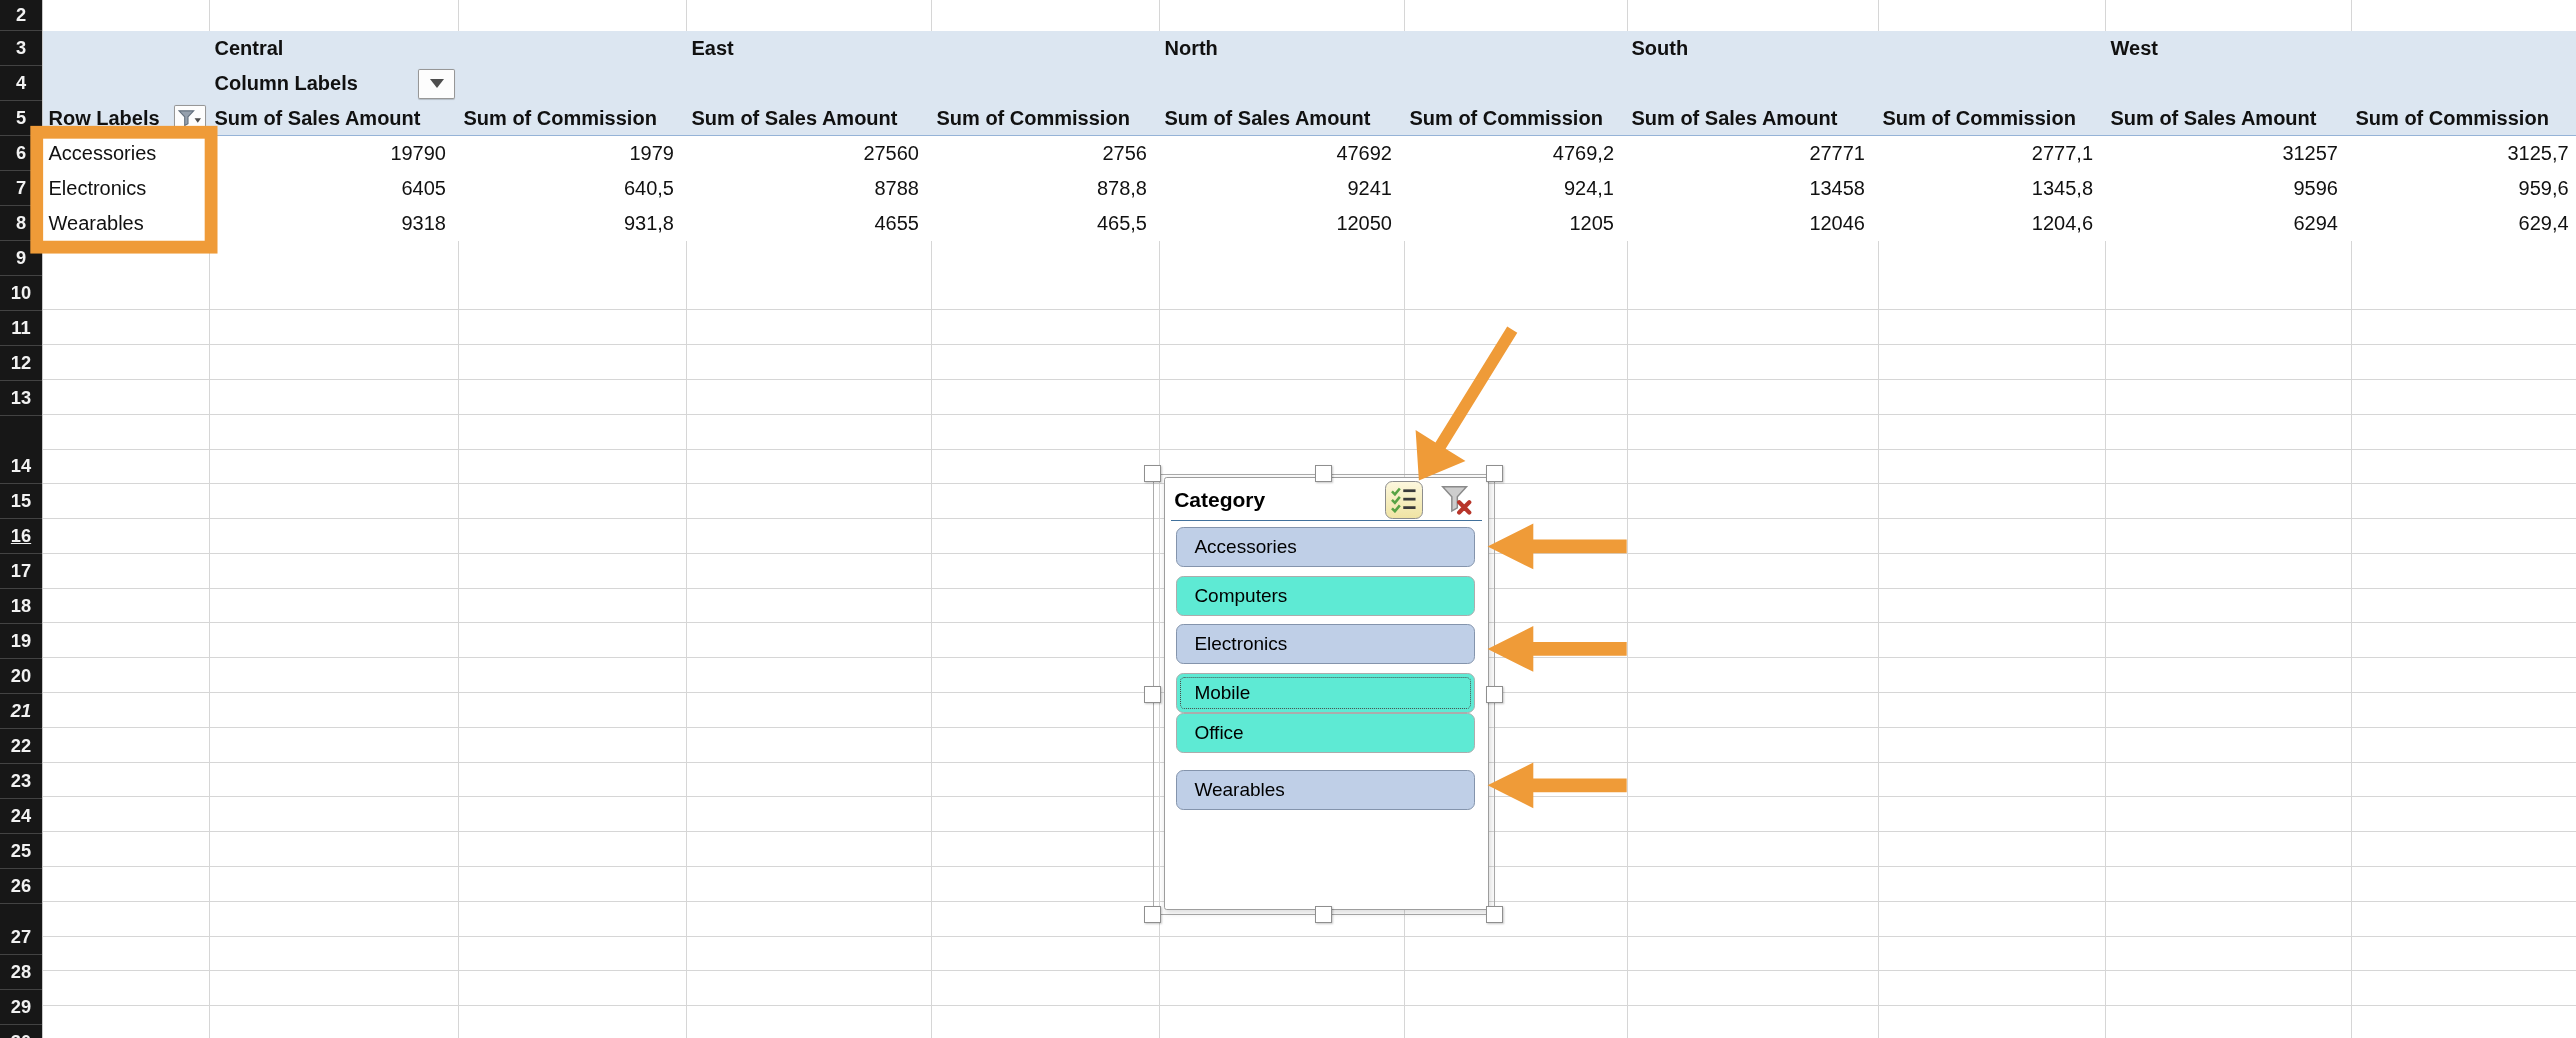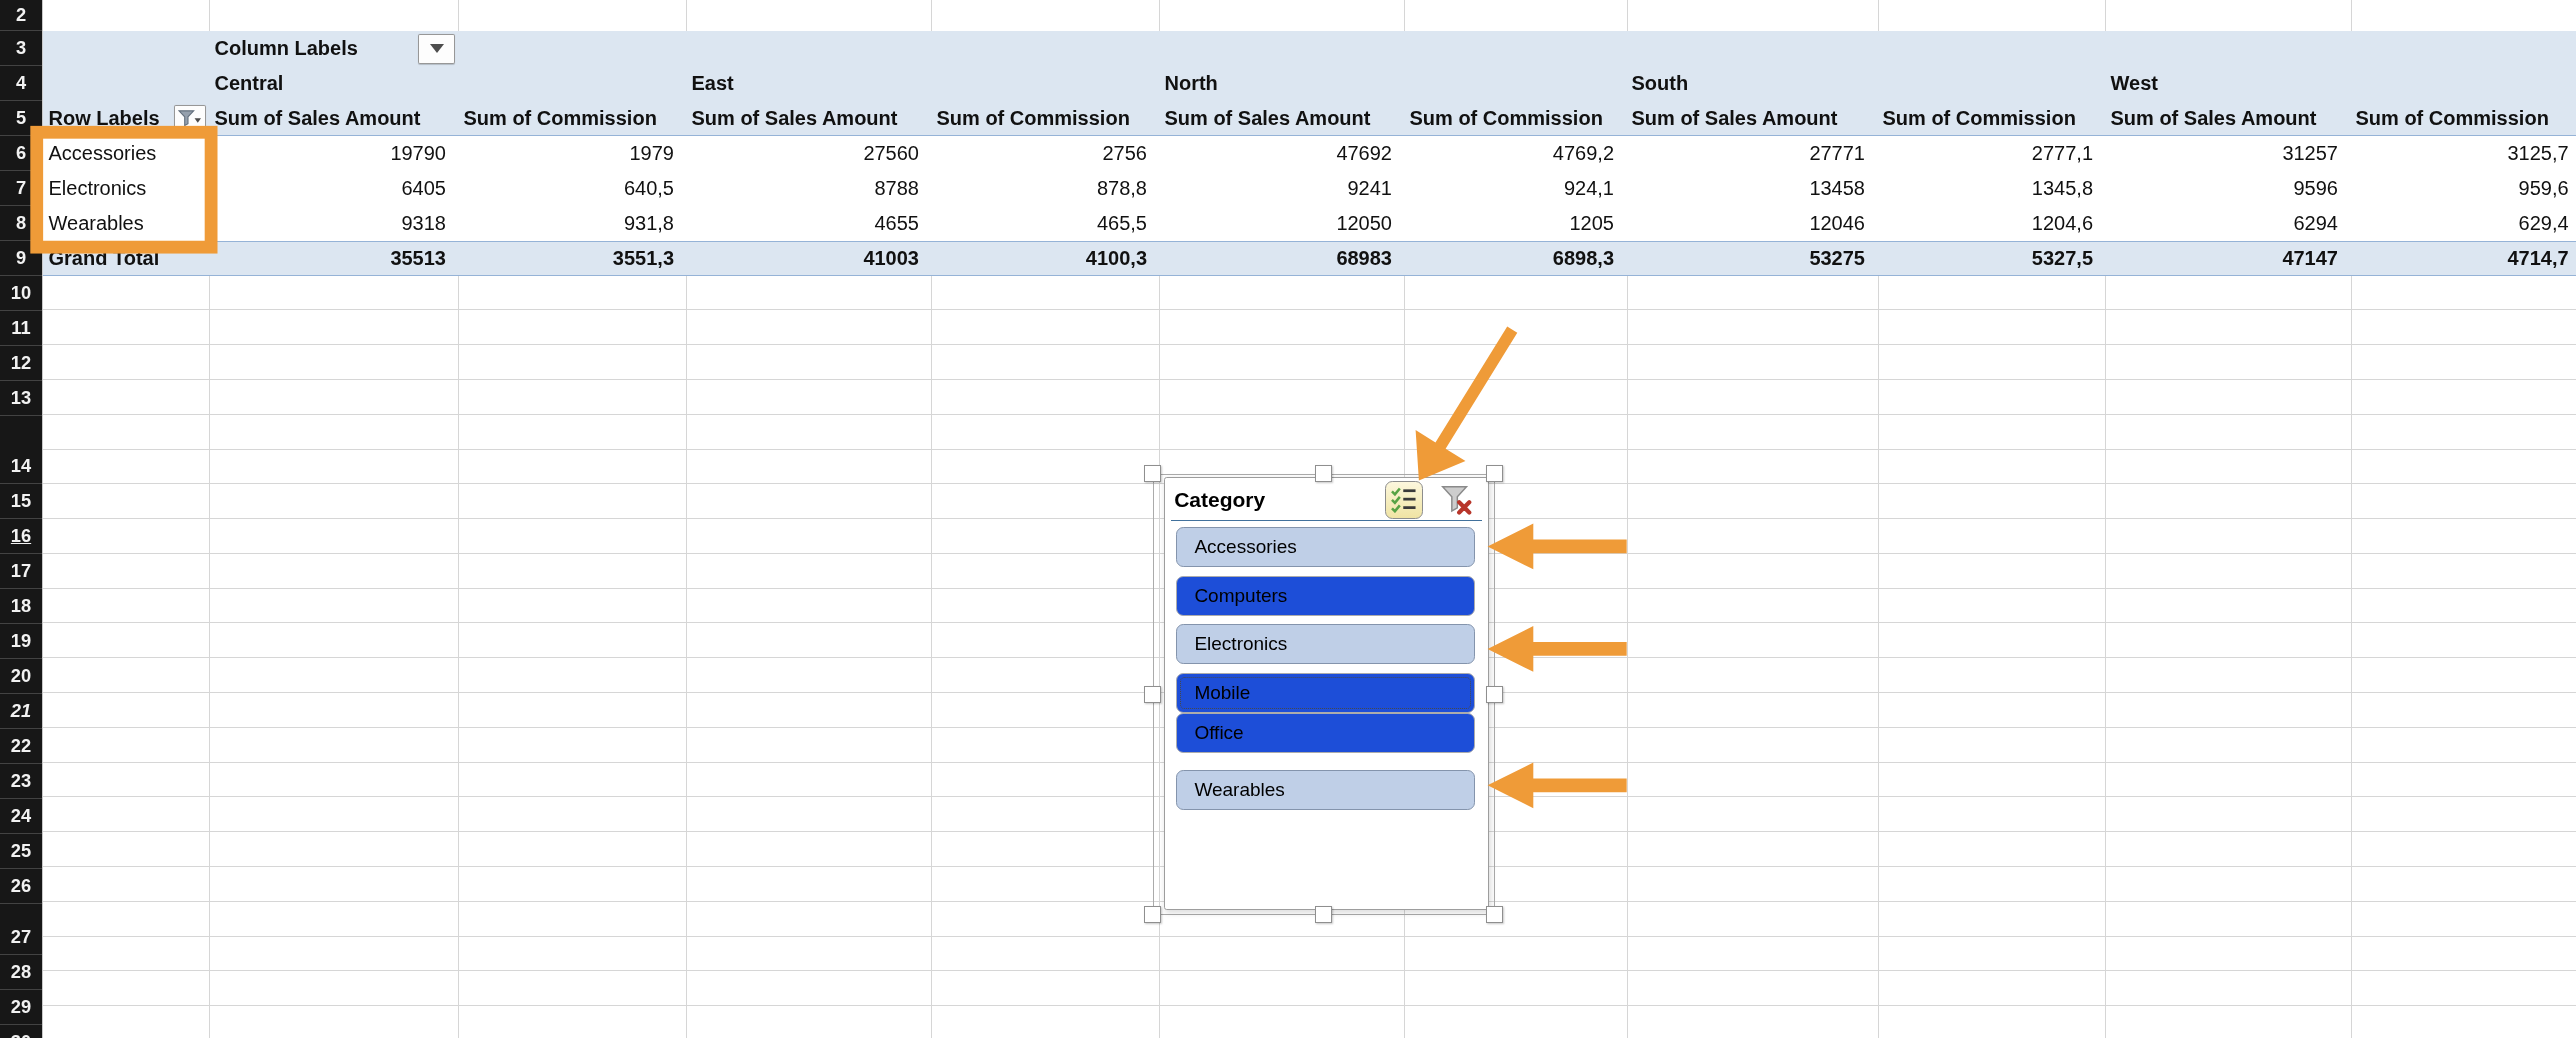--- a/index.html
+++ b/index.html
@@ -39,21 +39,21 @@
 
   
   .sl-frame{position:absolute;left:1153px;top:474px;width:342px;height:441px;border:1.4px solid #ababab;box-sizing:border-box;z-index:5;}
   .sl-body{position:absolute;left:1164px;top:477px;width:325px;height:433px;background:#fff;border:1.4px solid #9d9d9d;border-radius:2.7px;box-shadow:1.8px 2.7px 6.4px rgba(0,0,0,.14);box-sizing:border-box;z-index:6;}
   .sl-title{position:absolute;left:9.2px;top:10px;font-size:21px;font-weight:bold;color:#000;}
   .sl-sep{position:absolute;left:5.5px;top:42px;width:311px;height:1.4px;background:var(--sep-blue);}
   .ms-btn{position:absolute;left:220px;top:2.7px;width:38px;height:38px;border:1.4px solid #8d8d8d;border-radius:7.3px;background:linear-gradient(#fcf7dd,#f0e4a4);display:flex;align-items:center;justify-content:center;box-sizing:border-box;cursor:pointer;z-index:7;}
   .cf-btn{position:absolute;left:274px;top:6.4px;width:33px;height:33px;background:transparent;border:none;padding:0;cursor:pointer;z-index:7;}
   .sl-item{position:absolute;left:11px;width:299px;height:40px;border-radius:7.3px;font-size:19px;display:flex;align-items:center;padding-left:17.4px;box-sizing:border-box;cursor:pointer;color:#000;}
   .sl-item.sel{background:var(--sel-fill);border:1.5px solid var(--sel-border);}
-  .sl-item.unsel{background:#1d4ed8;border:1.3px solid var(--item-border);}
+  .sl-item.unsel{background:#5eead4;border:1.3px solid var(--item-border);}
   .dotted{position:absolute;inset:2.7px;border:1.5px dotted #484848;border-radius:4.6px;pointer-events:none;}
   .handle{position:absolute;width:17.4px;height:17.4px;background:#fff;border:1.2px solid #8f8f8f;box-shadow:0.9px 0.9px 1.8px rgba(0,0,0,.22);box-sizing:border-box;z-index:8;}
 
   
   .annot{position:absolute;left:0;top:0;z-index:10;pointer-events:none;}
   .arrow{fill:var(--orange);}
   .hl-rect{fill:none;stroke:var(--orange);stroke-width:14px;}
 </style>
 </head>
 <body>
@@ -122,41 +122,41 @@
       <div class="gcell" style="height: 35px;">26</div>
       <div class="gcell" style="height: 35px; margin-top: 16px;">27</div>
       <div class="gcell" style="height: 35px;">28</div>
       <div class="gcell" style="height: 35px;">29</div>
       <div class="gcell" style="height: 35px;">30</div>
       <div class="gcell" style="height: 35px;">31</div>
     </div>
 
   <div class="pivot">
       <div class="prow hdr" style="grid-template-columns: 166px 249px 228px 245px 228px 245px 222px 251px 228px 245px 225px;">
+        <div class="cellL"></div>
+        <div class="cellL b">Central</div>
+        <div class="cellL"></div>
+        <div class="cellL b">East</div>
+        <div class="cellL"></div>
+        <div class="cellL b">North</div>
+        <div class="cellL"></div>
+        <div class="cellL b">South</div>
+        <div class="cellL"></div>
+        <div class="cellL b">West</div>
+        <div class="cellL"></div>
+      </div>
+      <div class="prow hdr" style="grid-template-columns: 166px 249px 228px 245px 228px 245px 222px 251px 228px 245px 225px;">
         <div></div>
         <div class="fcell b">
           <span>Column Labels</span>
           <div class="dd-btn">
             <span class="tri"></span>
           </div>
         </div>
         <div style="grid-column: 3 / 12;"></div>
-      </div>
-      <div class="prow hdr" style="grid-template-columns: 166px 249px 228px 245px 228px 245px 222px 251px 228px 245px 225px;">
-        <div class="cellL"></div>
-        <div class="cellL b">Central</div>
-        <div class="cellL"></div>
-        <div class="cellL b">East</div>
-        <div class="cellL"></div>
-        <div class="cellL b">North</div>
-        <div class="cellL"></div>
-        <div class="cellL b">South</div>
-        <div class="cellL"></div>
-        <div class="cellL b">West</div>
-        <div class="cellL"></div>
       </div>
       <div class="prow hdr r5" style="grid-template-columns: 166px 249px 228px 245px 228px 245px 222px 251px 228px 245px 225px;">
         <div class="fcell b">
           <span>Row Labels</span>
           <div class="flt-btn">
             <span style="display:flex">
               <svg width="24" height="18.3" viewBox="0 0 26 20">
                 <polygon points="1,2 17,2 10.8,8.5 10.8,16 7.2,18 7.2,8.5" fill="#95a0ad" stroke="#64707e" stroke-width="1.2"></polygon>
                 <polygon points="18,10 25,10 21.5,15" fill="#4a4a4a"></polygon>
               </svg>
@@ -205,33 +205,20 @@
         <div class="num">9318</div>
         <div class="num">931,8</div>
         <div class="num">4655</div>
         <div class="num">465,5</div>
         <div class="num">12050</div>
         <div class="num">1205</div>
         <div class="num">12046</div>
         <div class="num">1204,6</div>
         <div class="num">6294</div>
         <div class="num last">629,4</div>
-      </div>
-      <div class="prow gt" style="grid-template-columns: 166px 249px 228px 245px 228px 245px 222px 251px 228px 245px 225px;">
-        <div class="cellL b">Grand Total</div>
-        <div class="num b">35513</div>
-        <div class="num b">3551,3</div>
-        <div class="num b">41003</div>
-        <div class="num b">4100,3</div>
-        <div class="num b">68983</div>
-        <div class="num b">6898,3</div>
-        <div class="num b">53275</div>
-        <div class="num b">5327,5</div>
-        <div class="num b">47147</div>
-        <div class="num last b">4714,7</div>
       </div>
     </div>
 
   <div class="sl-frame"></div>
   <div class="sl-body">
     <span class="sl-title">Category</span>
     <button class="ms-btn">
       <span style="display:flex;">
         <svg width="27.5" height="27.5" viewBox="0 0 28 28">
           <path d="M2 5.5 L5 8.5 L10 2.5" stroke="#57A345" stroke-width="2.6" fill="none"></path>

